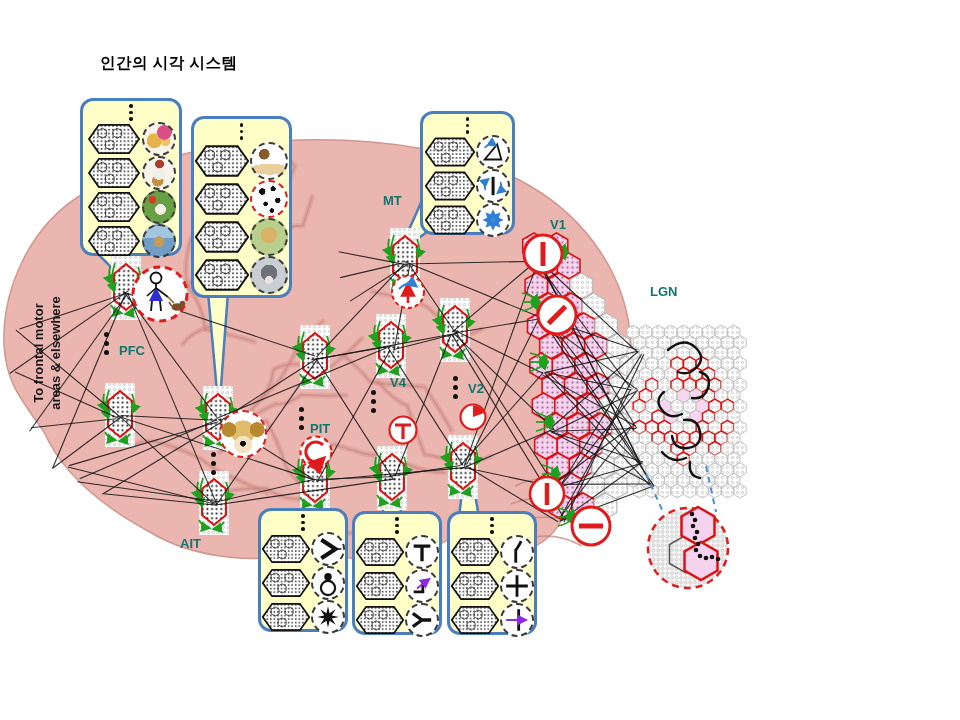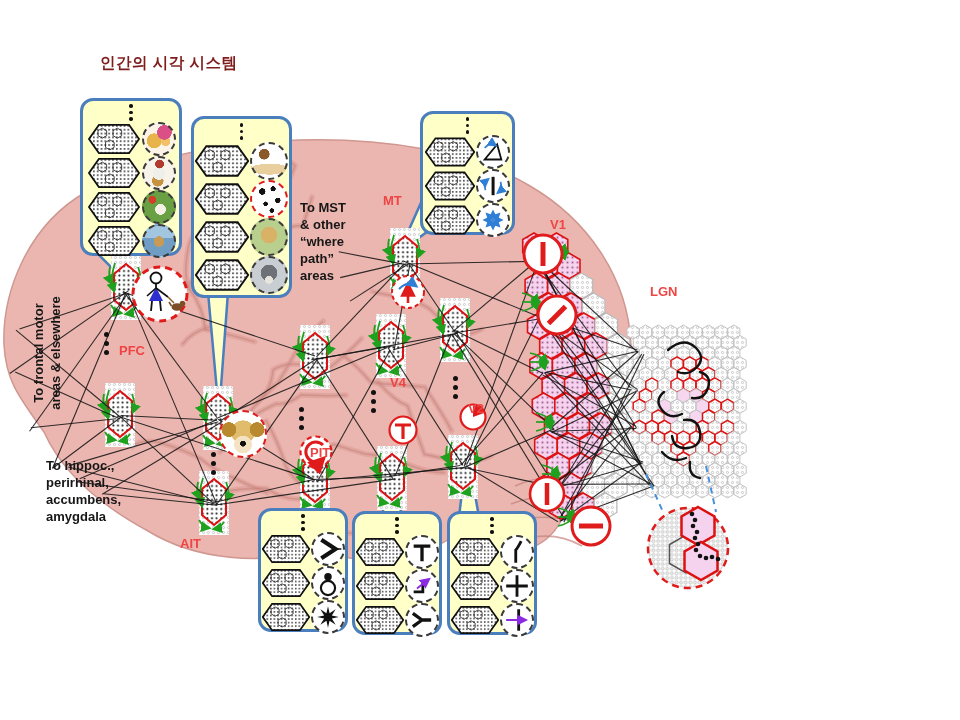--- a/index.html
+++ b/index.html
@@ -1,21 +1,21 @@
 <!DOCTYPE html>
 <html><head>
 <meta charset="utf-8">
 <style>
   html,body{margin:0;padding:0;background:#fff;}
   #stage{position:relative;width:960px;height:720px;background:#fff;overflow:hidden;
          font-family:"Liberation Sans","DejaVu Sans",sans-serif;}
   #scene{position:absolute;left:0;top:0;}
   .abs{position:absolute;}
-  .title{font-size:15.5px;font-weight:bold;color:#7f1d1d;letter-spacing:.5px;}
-  .label{font-size:13px;font-weight:bold;color:#ef4444;}
+  .title{font-size:15.5px;font-weight:bold;color:#000000;letter-spacing:.5px;}
+  .label{font-size:13px;font-weight:bold;color:#0f766e;}
   .annot{font-size:13px;font-weight:bold;color:#161616;white-space:pre-line;line-height:1.3;}
   .rot{transform:rotate(-90deg);transform-origin:center;text-align:center;width:150px;height:42px;}
   .callout{position:absolute;background:#ffffc8;border:3px solid #4a7ebc;border-radius:13px;
            display:flex;flex-direction:column;align-items:center;padding:2px 3px;box-sizing:border-box;}
   .co-row{display:flex;align-items:center;margin:0;}
   .co-row svg.hexpat{flex:none;}
   .co-circle{border-radius:50%;border:2px dashed #3a3a3a;background:#fff;flex:none;margin-left:1px;
              display:flex;align-items:center;justify-content:center;overflow:hidden;box-sizing:border-box;}
   .c34{width:34px;height:34px;} .c38{width:38px;height:38px;}
   .vdots{display:flex;flex-direction:column;align-items:center;gap:3px;}
@@ -584,35 +584,26 @@
       <circle cx="24" cy="9" r="2.3"></circle>
           <circle cx="30" cy="11" r="2.3"></circle>
     </g>
   </g>
 </svg>
 
 <div class="abs title" style="left:100px;top:53px">인간의 시각 시스템</div>
 
 <div class="abs annot rot" style="left:-23px;top:332px">To frontal motor
 areas &amp;  elsewhere</div>
-<div class="abs annot" style="left:46px;top:458px">To hippoc.,
-perirhinal,
-accumbens,
-amygdala</div>
-<div class="abs annot" style="left:300px;top:200px">To MST
-&amp; other
-“where
-path”
-areas</div>
 
 <div class="abs label" style="left:119px;top:343px">PFC</div>
 <div class="abs label" style="left:180px;top:536px">AIT</div>
-<div class="abs label" style="left:310px;top:445px">PIT</div>
+<div class="abs label" style="left:310px;top:421px">PIT</div>
 <div class="abs label" style="left:390px;top:375px">V4</div>
-<div class="abs label" style="left:468px;top:401px">V2</div>
+<div class="abs label" style="left:468px;top:381px">V2</div>
 <div class="abs label" style="left:550px;top:217px">V1</div>
 <div class="abs label" style="left:383px;top:193px">MT</div>
 <div class="abs label" style="left:650px;top:284px">LGN</div>
 
 <div class="abs vdots big" style="left:104px;top:332px">
       <i></i>
       <i></i>
       <i></i>
     </div>
 <div class="abs vdots big" style="left:211px;top:452px">

